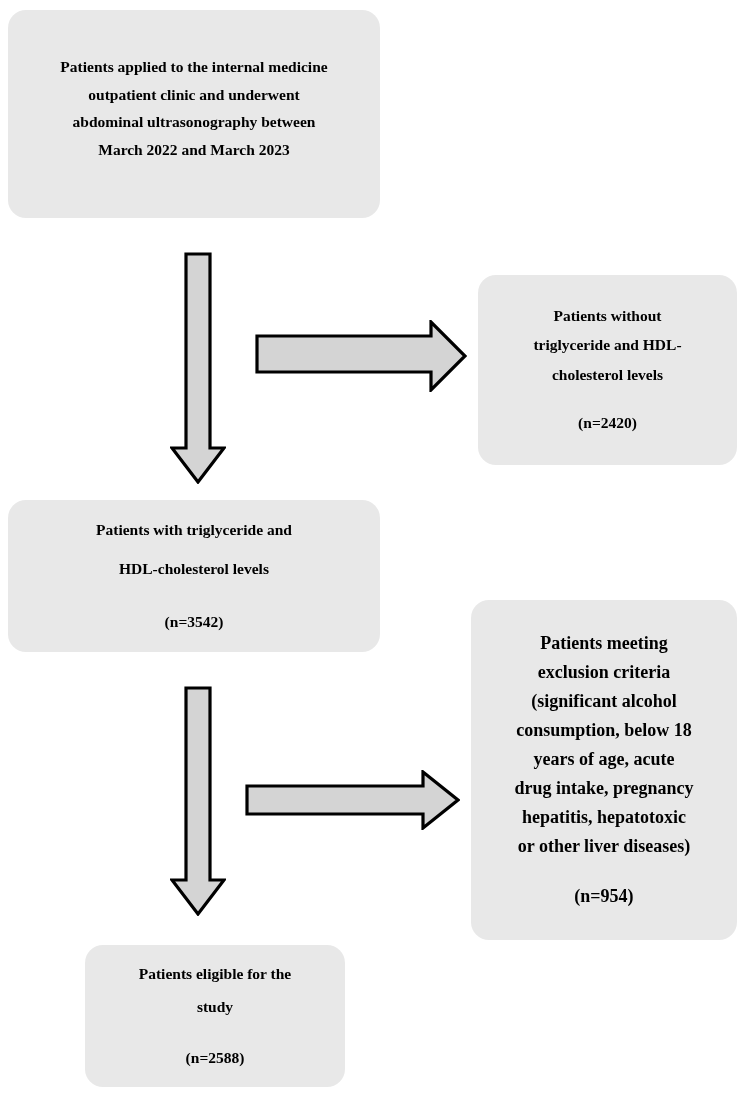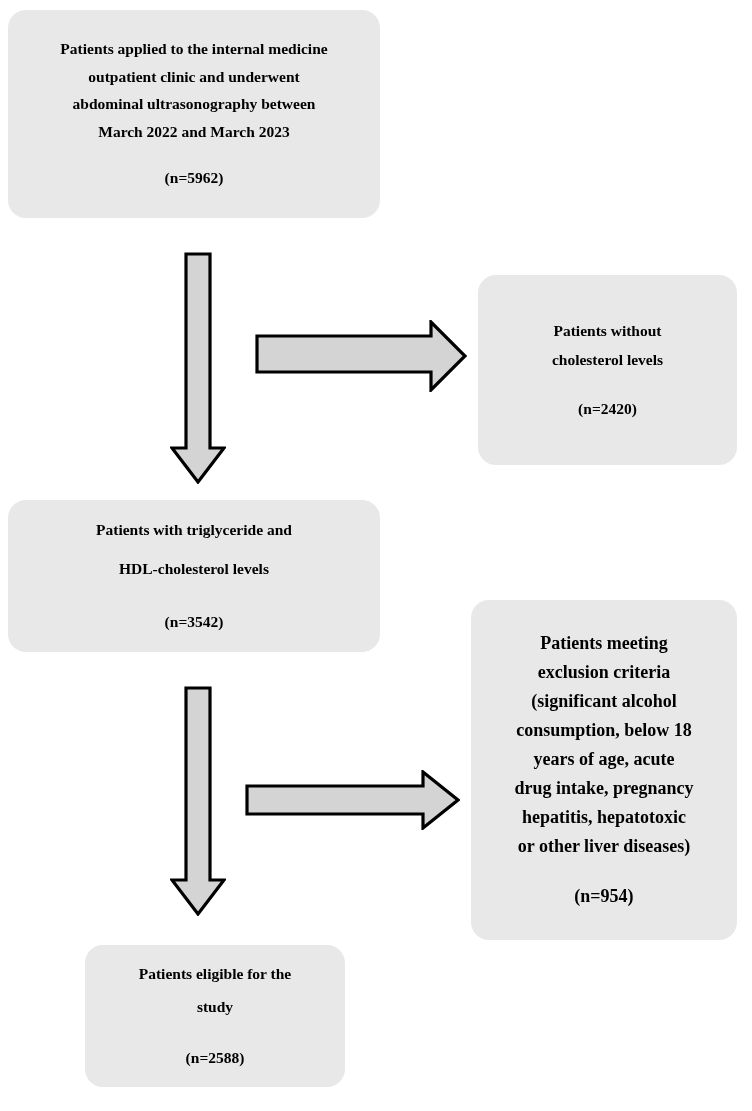--- a/index.html
+++ b/index.html
@@ -93,26 +93,26 @@
 
 <div id="canvas">
 
   <div class="node" id="node-screened">
     <div class="lines">
       <span class="line">Patients applied to the internal medicine</span>
       <span class="line">outpatient clinic and underwent</span>
       <span class="line">abdominal ultrasonography between</span>
       <span class="line">March 2022 and March 2023</span>
     </div>
-    <span class="count">(n=5962)</span>
   </div>
 
   <div class="node" id="node-excluded-labs">
     <div class="lines">
       <span class="line">Patients without</span>
+      <span class="line">triglyceride and HDL-</span>
       <span class="line">cholesterol levels</span>
     </div>
     <span class="count">(n=2420)</span>
   </div>
 
   <div class="node" id="node-with-labs">
     <div class="lines">
       <span class="line">Patients with triglyceride and</span>
       <span class="line">HDL-cholesterol levels</span>
     </div>

